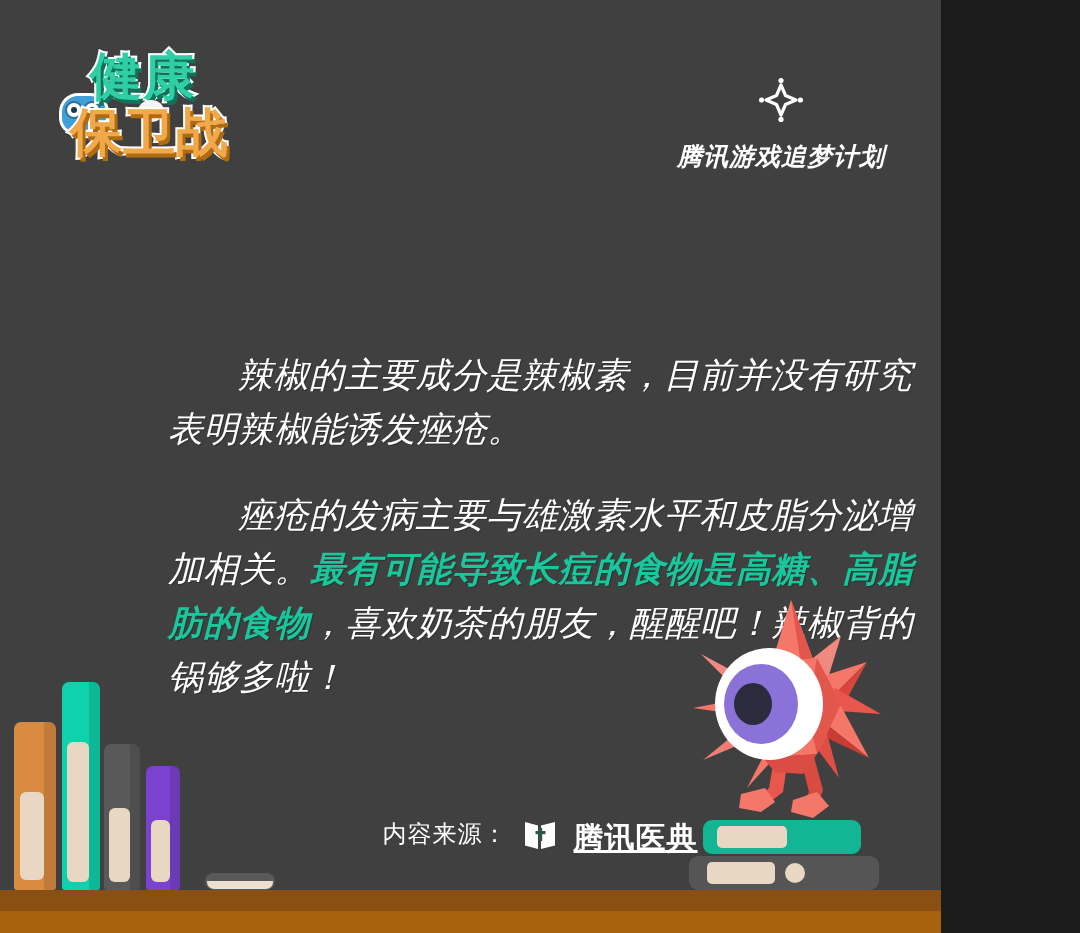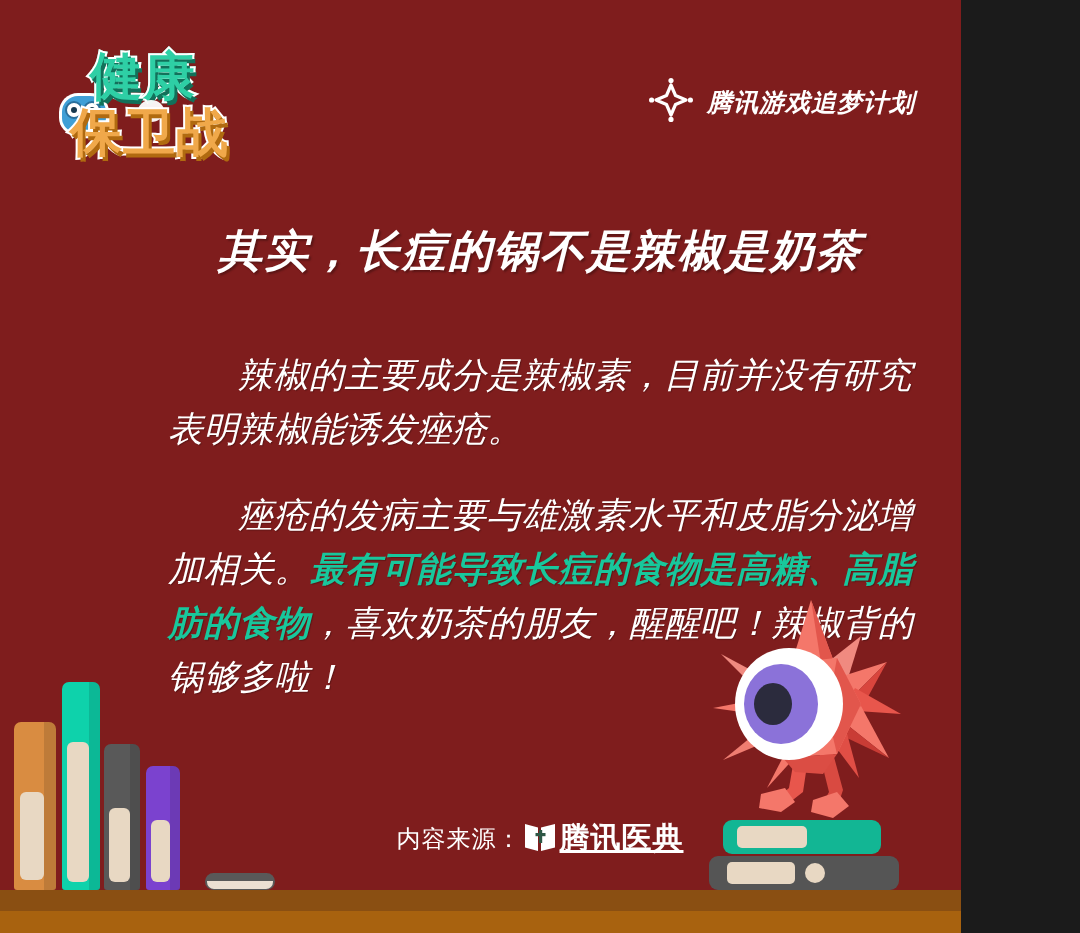--- a/index.html
+++ b/index.html
@@ -4,24 +4,23 @@
 <style>
   html, body {
     margin: 0;
     padding: 0;
     background: #1b1b1b;
   }
   #poster {
     position: relative;
     width: 941px;
     height: 933px;
-    background: #7f1d1d;
+    background: #404040;
     overflow: hidden;
     font-family: "Liberation Sans", "DejaVu Sans", sans-serif;
-    padding-left: 20px;
   }
 
   
   #brand-logo {
     position: absolute;
     left: 52px;
     top: 42px;
     width: 200px;
     height: 130px;
   }
@@ -86,25 +85,26 @@
     width: 26px;
     height: 22px;
     background: #ffffff;
     border-radius: 50%;
     opacity: .95;
   }
 
   
   #program-mark {
     position: absolute;
-    right: 46px;
+    right: 56px;
     top: 78px;
     display: flex;
     align-items: center;
     gap: 14px;
+    flex-direction: column;
   }
   #program-mark .mark-text {
     font-size: 25px;
     font-weight: bold;
     font-style: italic;
     color: #ffffff;
     letter-spacing: 1px;
     white-space: nowrap;
   }
 
@@ -147,21 +147,22 @@
   }
 
   
   #source-line {
     position: absolute;
     left: 0;
     top: 818px;
     width: 1080px;
     display: flex;
     justify-content: center;
-    align-items: center;
+    align-items: flex-start;
+    gap: 14px;
   }
   #source-line .src-label {
     font-size: 24px;
     color: #ffffff;
     letter-spacing: 1px;
   }
   #source-line .src-name {
     font-size: 30px;
     font-weight: bold;
     color: #ffffff;
@@ -319,21 +320,20 @@
         <path d="M22 7 L26.5 17.5 L37 22 L26.5 26.5 L22 37 L17.5 26.5 L7 22 L17.5 17.5 Z" fill="none" stroke="#ffffff" stroke-width="3.2" stroke-linejoin="round"></path>
         <circle cx="22" cy="2.6" r="2.6" fill="#ffffff"></circle>
         <circle cx="22" cy="41.4" r="2.6" fill="#ffffff"></circle>
         <circle cx="2.6" cy="22" r="2.6" fill="#ffffff"></circle>
         <circle cx="41.4" cy="22" r="2.6" fill="#ffffff"></circle>
       </svg>
     </span>
     <span class="mark-text">腾讯游戏追梦计划</span>
   </div>
 
-  <div id="headline">其实，长痘的锅不是辣椒是奶茶</div>
 
   <div id="body-copy">
     <p>辣椒的主要成分是辣椒素，目前并没有研究表明辣椒能诱发痤疮。</p>
     <p><span>痤疮的发病主要与雄激素水平和皮脂分泌增加相关。</span><span class="hl">最有可能导致长痘的食物是高糖、高脂肪的食物</span><span>，喜欢奶茶的朋友，醒醒吧！辣椒背的锅够多啦！</span></p>
   </div>
 
   <div id="source-line">
     <span class="src-label">内容来源：</span>
     <span>
       <svg width="38" height="34" viewBox="0 0 38 34">

